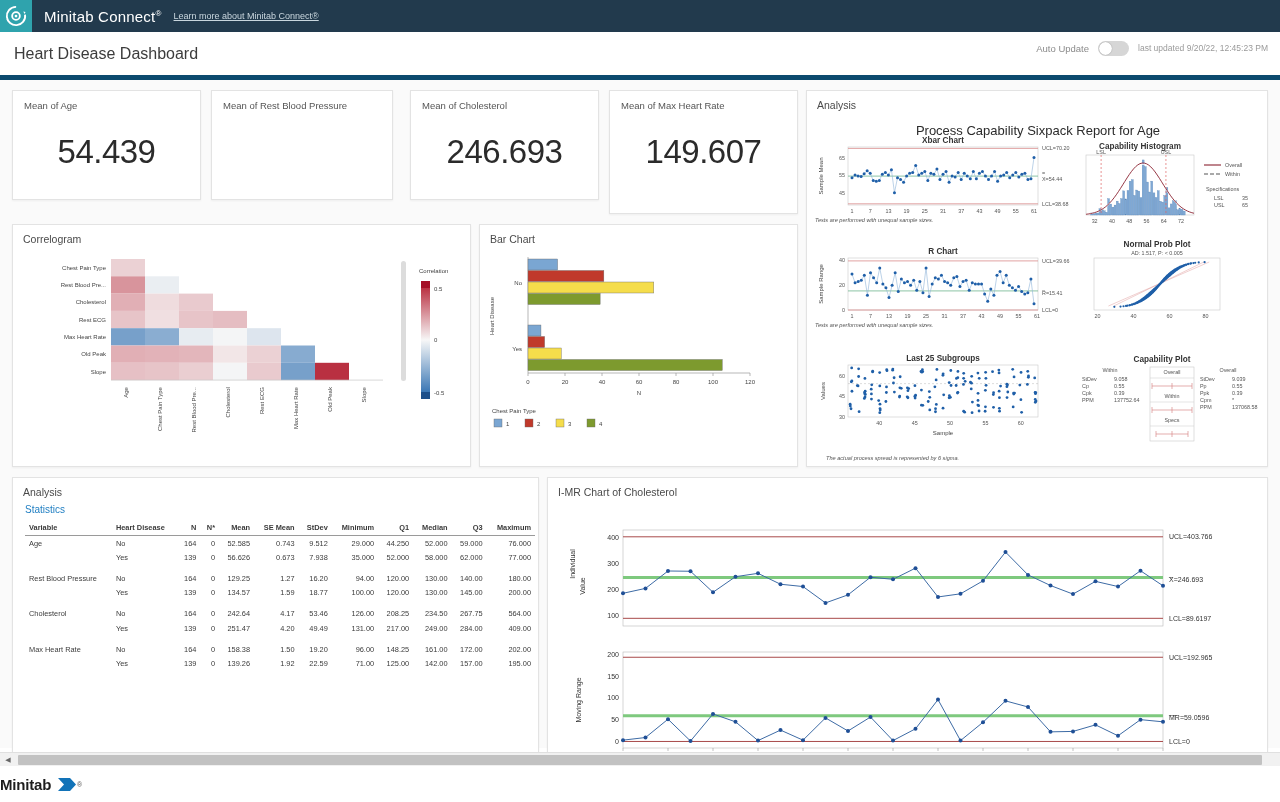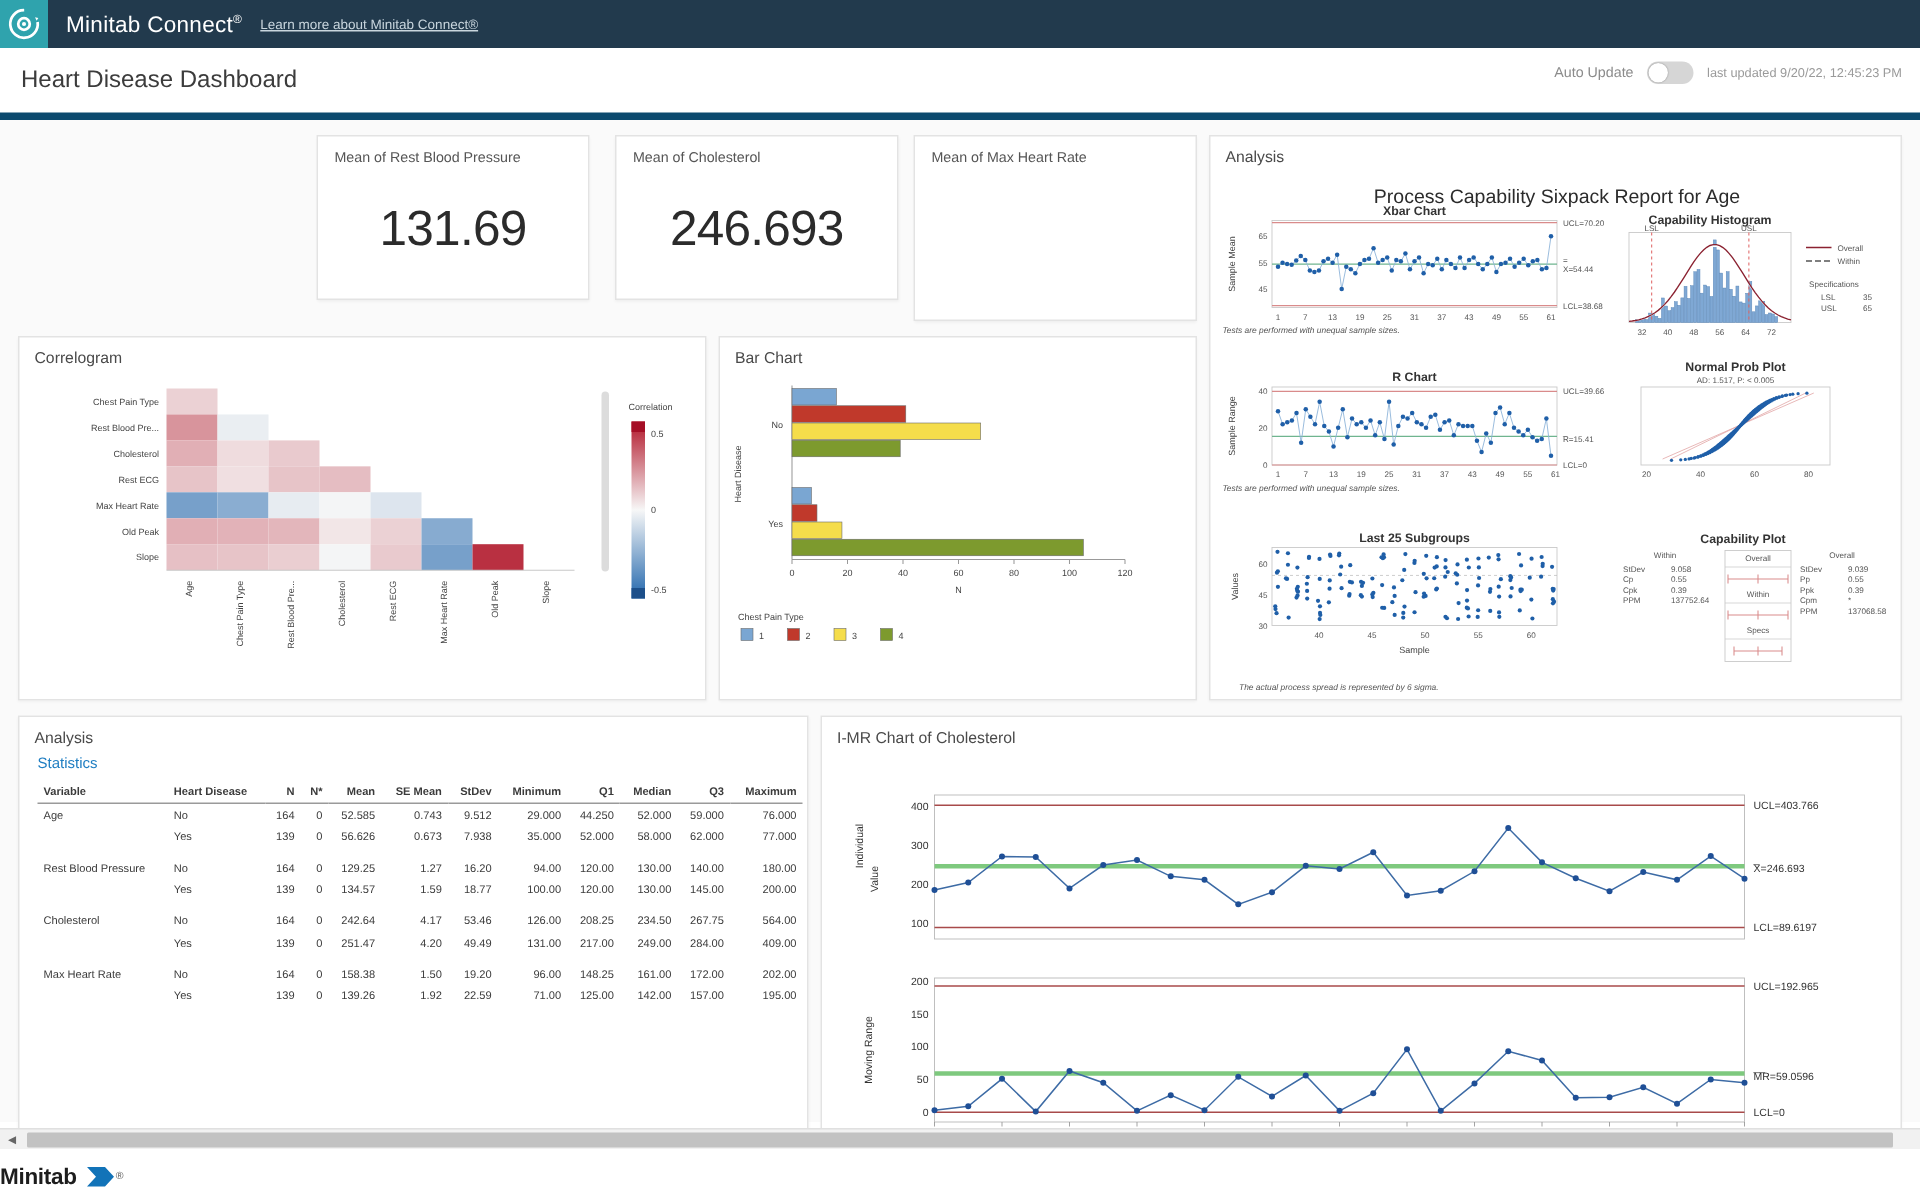--- a/index.html
+++ b/index.html
@@ -137,30 +137,34 @@
     <span class="auto-label">Auto Update</span>
     <div class="toggle">
       <div class="knob"></div>
     </div>
     <span class="updated">last updated 9/20/22, 12:45:23 PM</span>
   </div>
 </div>
 
 <div class="canvas">
 
+  <div class="panel kpi" style="left:12px; top:10px; width:189px; height:110px;">
+    <div class="lbl">Mean of Age</div>
+    <div class="val">54.439</div>
+  </div>
   <div class="panel kpi" style="left:211px; top:10px; width:182px; height:110px;">
     <div class="lbl">Mean of Rest Blood Pressure</div>
-    <div class="val">131.69</div>
   </div>
   <div class="panel kpi" style="left:410px; top:10px; width:189px; height:110px;">
     <div class="lbl">Mean of Cholesterol</div>
     <div class="val">246.693</div>
   </div>
   <div class="panel kpi" style="left:609px; top:10px; width:189px; height:124px;">
     <div class="lbl">Mean of Max Heart Rate</div>
+    <div class="val">149.607</div>
   </div>
 
   <div class="panel" style="left:12px; top:144px; width:459px; height:243px;">
     <div class="panel-title">Correlogram</div>
     <svg id="correlogram-svg" width="459" height="215" viewBox="0 0 459 215">
         <rect x="98" y="14" width="34" height="17.3" fill="rgb(235,209,212)"></rect>
         <rect x="98" y="31.3" width="34" height="17.3" fill="rgb(216,148,156)"></rect>
         <rect x="132" y="31.3" width="34" height="17.3" fill="rgb(234,238,242)"></rect>
         <rect x="98" y="48.6" width="34" height="17.3" fill="rgb(225,175,181)"></rect>
         <rect x="132" y="48.6" width="34" height="17.3" fill="rgb(239,220,222)"></rect>

